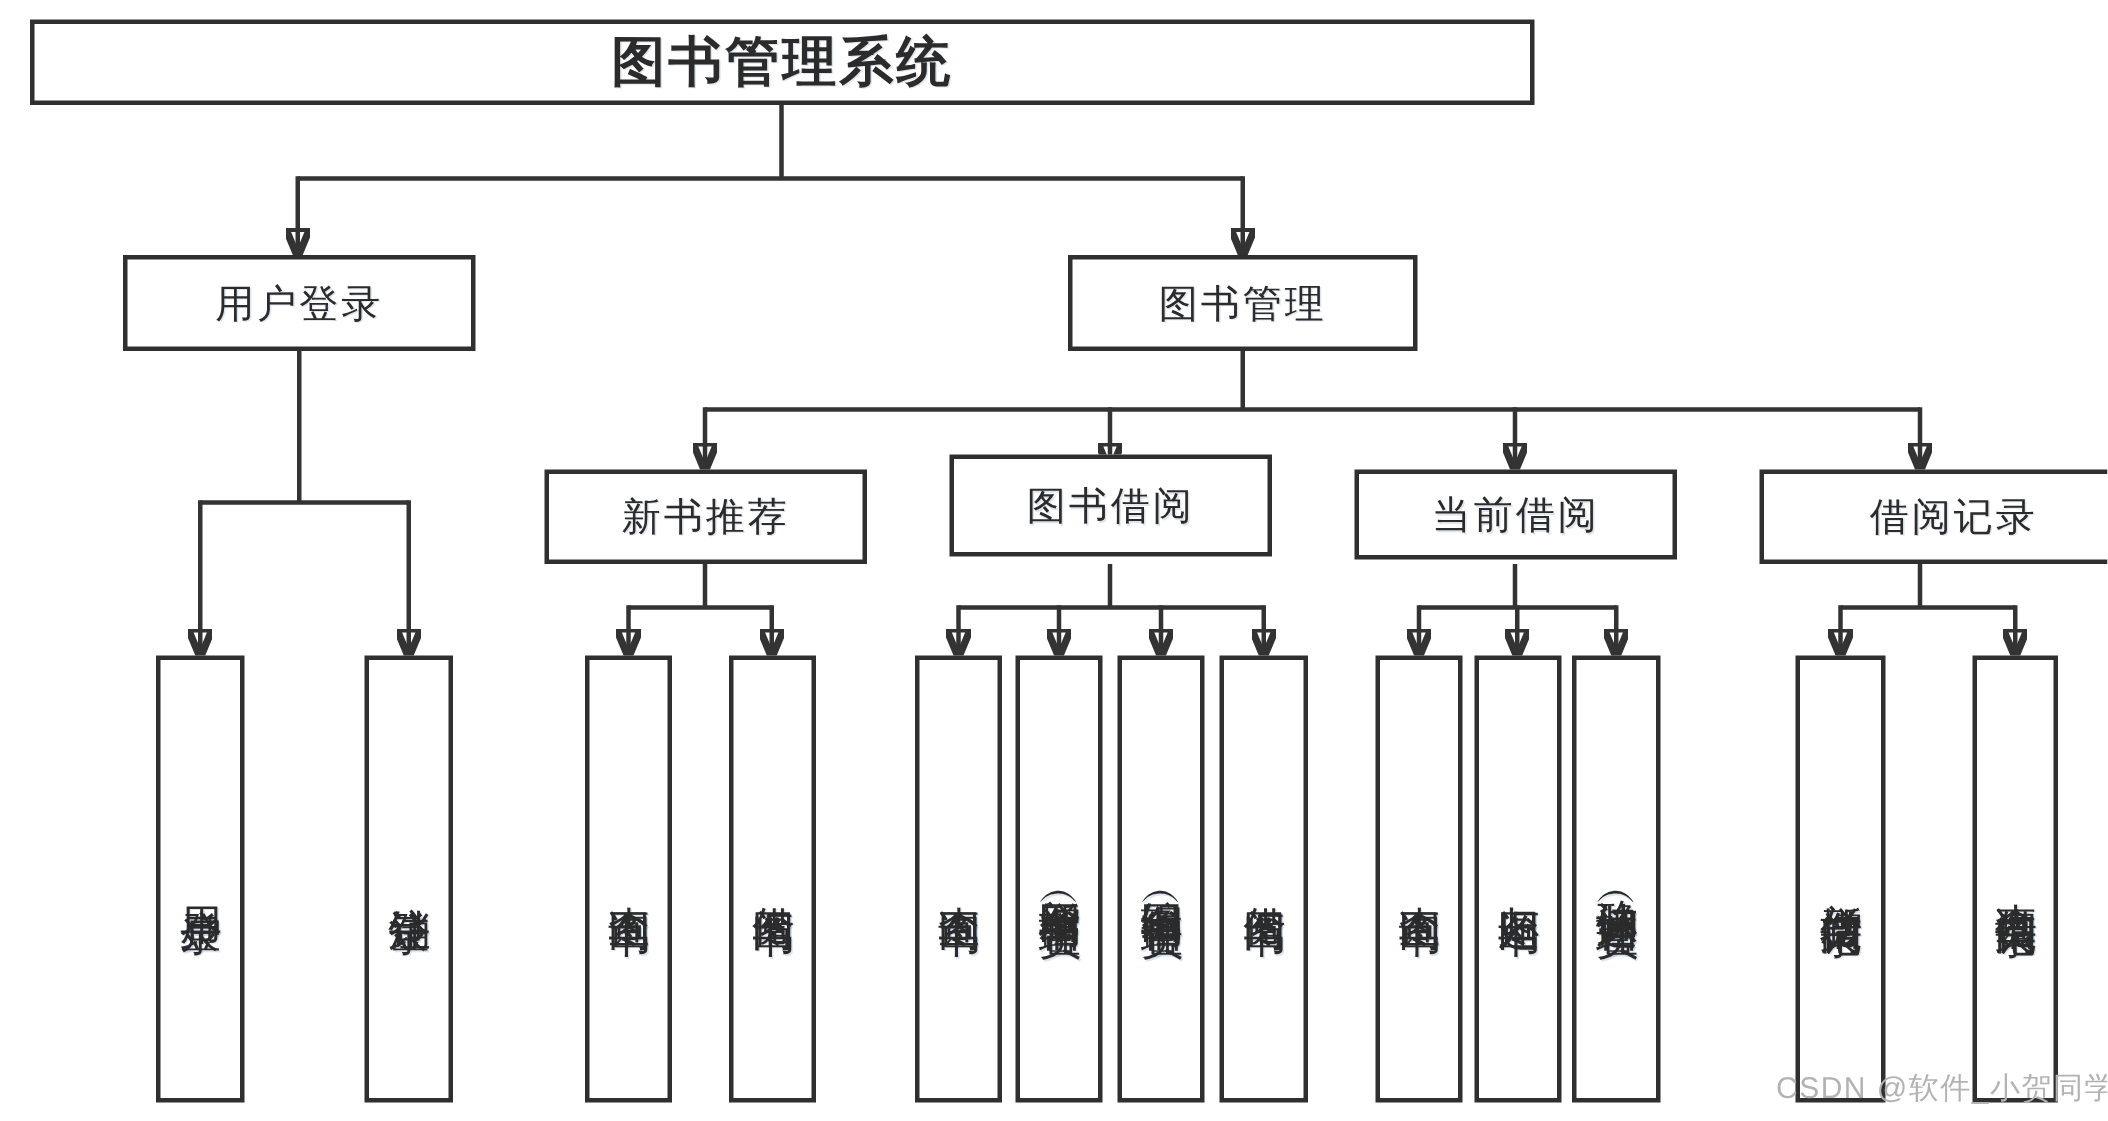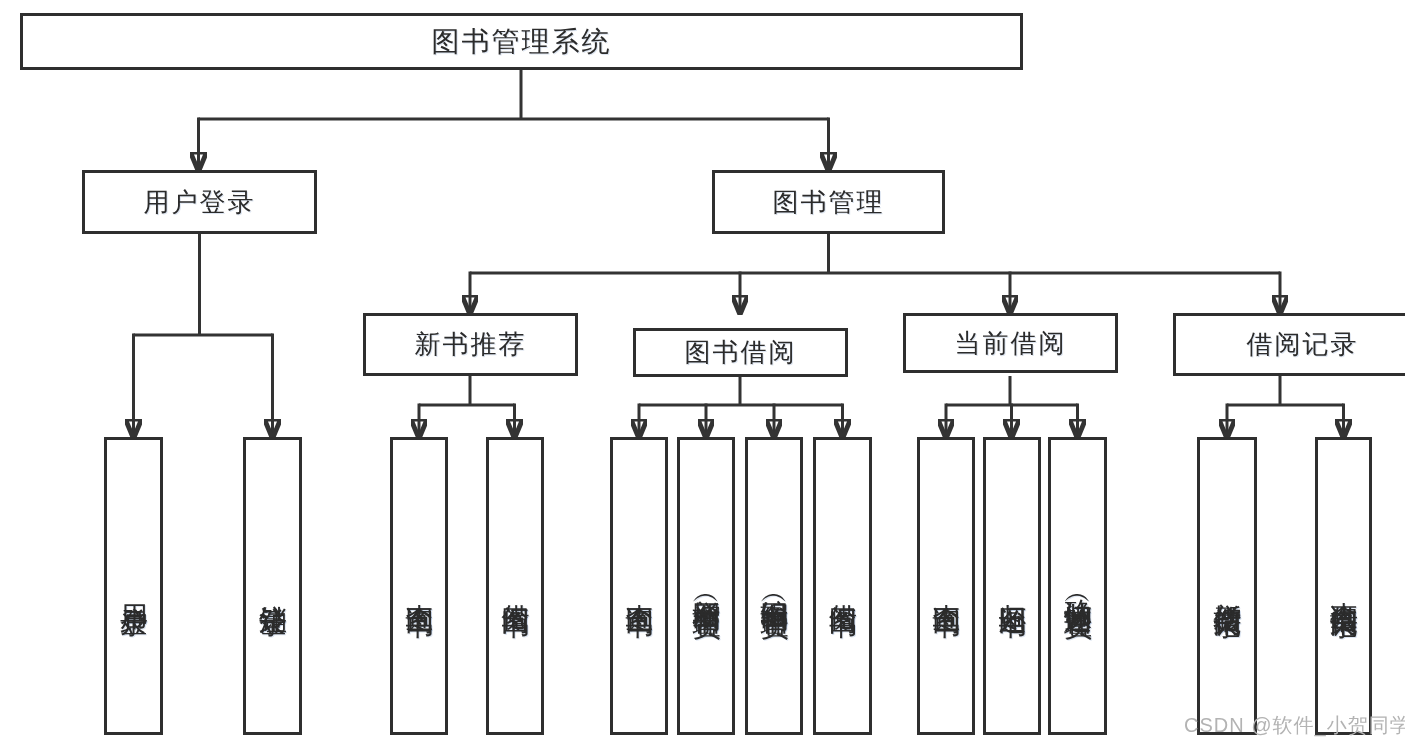--- a/index.html
+++ b/index.html
@@ -35,21 +35,22 @@
     display: flex;
     align-items: center;
     justify-content: center;
     font-size: 26px;
     color: #2b2b2b;
     letter-spacing: 2px;
     white-space: nowrap;
     text-shadow: 1px 1px 0 rgba(120,150,200,0.25);
   }
   .hbox.root-box {
-    font-size: 28px;
+    font-size: 36px;
+    font-weight: bold;
   }
   .vbox {
     position: absolute;
     box-sizing: border-box;
     border: 3px solid #2f2f2f;
     background: #ffffff;
     display: flex;
     align-items: center;
     justify-content: center;
     writing-mode: vertical-rl;
@@ -124,21 +125,21 @@
   <div class="hbox" style="left:82px;top:170px;width:235px;height:64px">
     <span>用户登录</span>
   </div>
   <div class="hbox" style="left:363px;top:313px;width:215px;height:63px">
     <span>新书推荐</span>
   </div>
 
   <div class="hbox" style="left:712px;top:170px;width:233px;height:64px">
     <span>图书管理</span>
   </div>
-  <div class="hbox" style="left:633px;top:328px;width:215px;height:49px">
+  <div class="hbox" style="left:633px;top:303px;width:215px;height:68px">
     <span>图书借阅</span>
   </div>
   <div class="hbox" style="left:903px;top:313px;width:215px;height:60px">
     <span>当前借阅</span>
   </div>
   <div class="hbox" style="left:1173px;top:313px;width:259px;height:63px">
     <span>借阅记录</span>
   </div>
 
   <div class="vbox" style="left:104px;top:437px;width:59px;height:298px">

